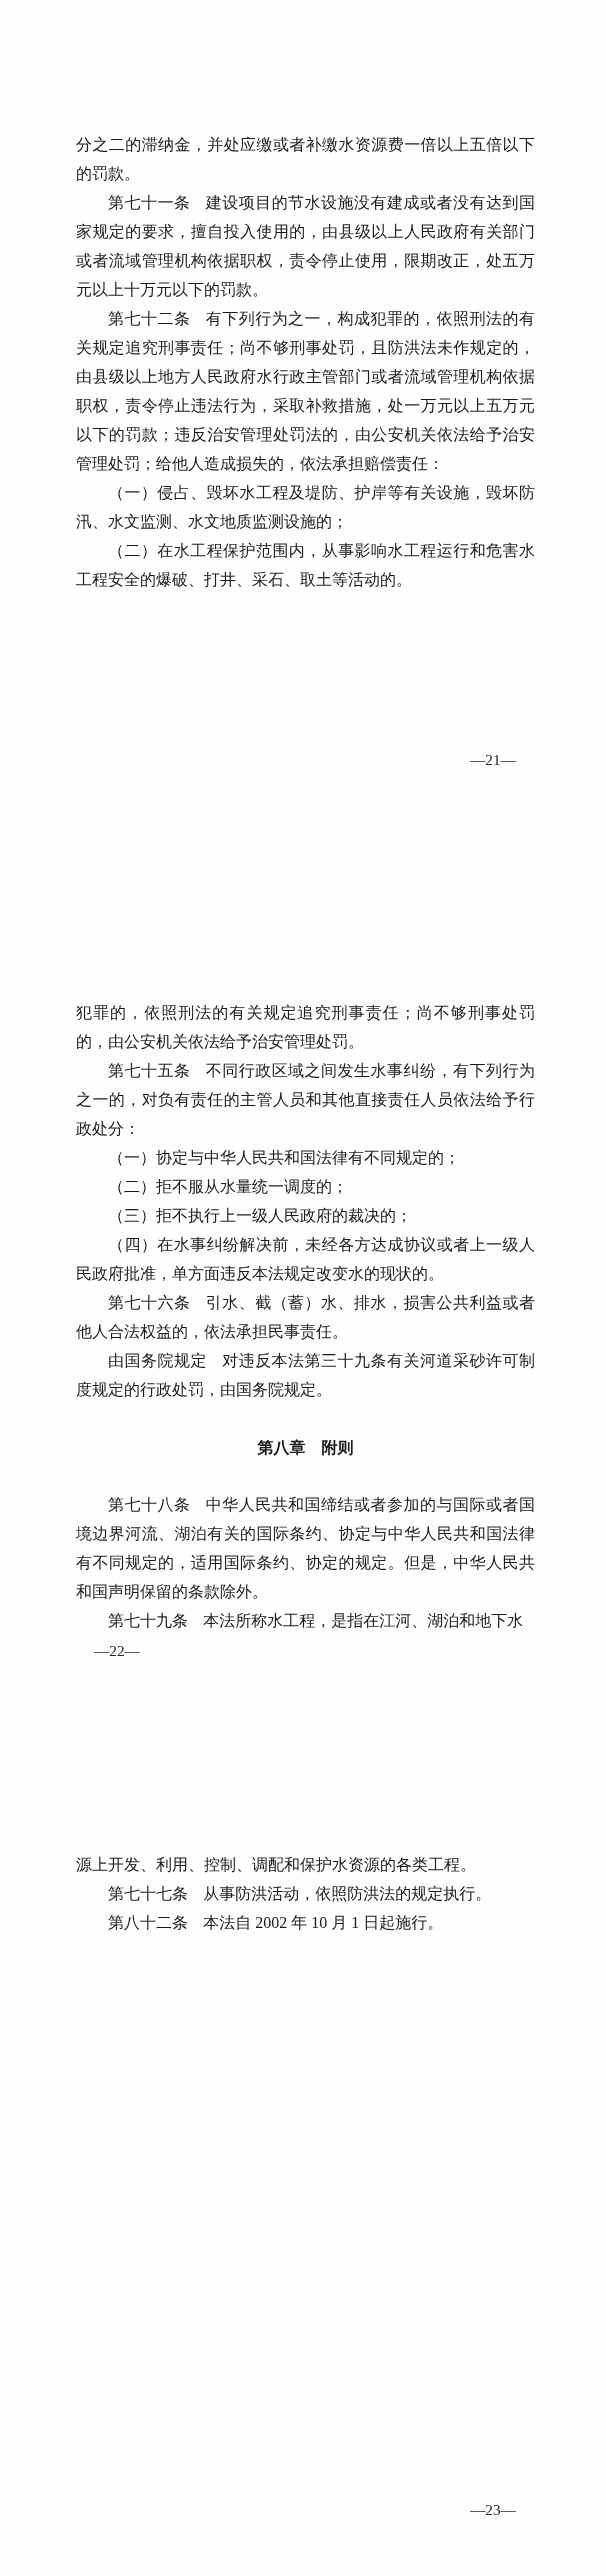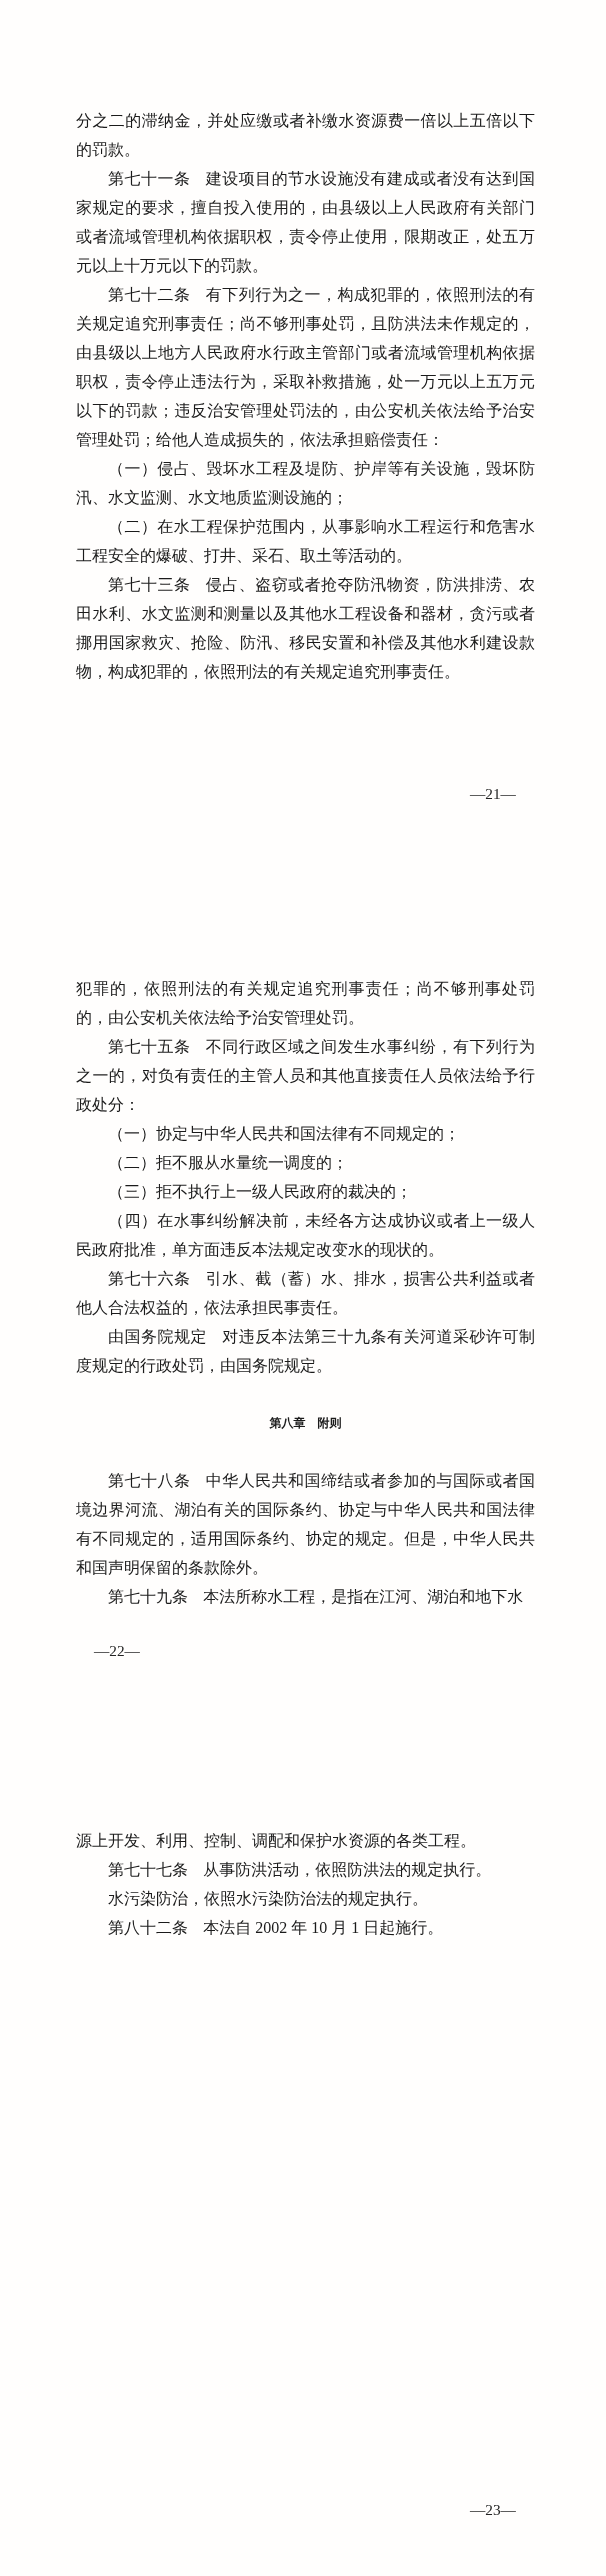--- a/index.html
+++ b/index.html
@@ -10,81 +10,80 @@
     font-family:"Liberation Serif","DejaVu Serif",serif;
     color:#1b1b1b;
     overflow:hidden;
   }
   .scan-canvas{position:absolute;left:0;top:0;width:606px;height:2576px;background:#fffefd;}
   .page-body{
     position:absolute;left:76px;width:459px;
     font-size:16px;line-height:29px;
     text-align:justify;
     letter-spacing:0;
+    margin-top:24px;
   }
   #page-body-1{top:106px;}
   #page-body-2{top:974px;}
   #page-body-3{top:1826px;}
   .page-body p{margin:0;padding:0;}
   p.para-continuation{text-indent:0;}
   p.para-article, p.para-indent{text-indent:32px;}
   .article-term{
     font-weight:400;
     font-family:"Liberation Sans","DejaVu Sans",sans-serif;
     margin-right:0.95em;
   }
   p.para-chapter{
     text-align:center;text-indent:0;
     font-weight:700;
     font-family:"Liberation Sans","DejaVu Sans",sans-serif;
-    font-size:12px;
+    font-size:16px;
     margin:29px 0 28px 0;
   }
   .page-footer{
     position:absolute;
     font-size:15.3px;line-height:15.3px;
     white-space:nowrap;
     color:#222;
   }
-  #page-footer-1{left:470px;top:786px;}
+  #page-footer-1{left:470px;top:752px;}
   #page-footer-2{left:94px;top:1643px;}
   #page-footer-3{left:470px;top:2502px;}
 </style>
 </head>
 <body>
 
 <div class="scan-canvas">
 
   <div id="page-body-1" class="page-body">
       <p class="para-continuation">分之二的滞纳金，并处应缴或者补缴水资源费一倍以上五倍以下的罚款。</p>
       <p class="para-article"><span class="article-term">第七十一条</span>建设项目的节水设施没有建成或者没有达到国家规定的要求，擅自投入使用的，由县级以上人民政府有关部门或者流域管理机构依据职权，责令停止使用，限期改正，处五万元以上十万元以下的罚款。</p>
       <p class="para-article"><span class="article-term">第七十二条</span>有下列行为之一，构成犯罪的，依照刑法的有关规定追究刑事责任；尚不够刑事处罚，且防洪法未作规定的，由县级以上地方人民政府水行政主管部门或者流域管理机构依据职权，责令停止违法行为，采取补救措施，处一万元以上五万元以下的罚款；违反治安管理处罚法的，由公安机关依法给予治安管理处罚；给他人造成损失的，依法承担赔偿责任：</p>
       <p class="para-indent">（一）侵占、毁坏水工程及堤防、护岸等有关设施，毁坏防汛、水文监测、水文地质监测设施的；</p>
       <p class="para-indent">（二）在水工程保护范围内，从事影响水工程运行和危害水工程安全的爆破、打井、采石、取土等活动的。</p>
-      <p class="para-article"><span class="article-term">第七十三条</span>侵占、盗窃或者抢夺防汛物资，防洪排涝、农田水利、水文监测和测量以及其他水工程设备和器材，贪污或者挪用国家救灾、抢险、防汛、移民安置和补偿及其他水利建设款物，构成犯罪的，依照刑法的有关规定追究刑事责任。</p>
     </div>
 
   <div id="page-body-2" class="page-body">
       <p class="para-continuation">犯罪的，依照刑法的有关规定追究刑事责任；尚不够刑事处罚的，由公安机关依法给予治安管理处罚。</p>
       <p class="para-article"><span class="article-term">第七十五条</span>不同行政区域之间发生水事纠纷，有下列行为之一的，对负有责任的主管人员和其他直接责任人员依法给予行政处分：</p>
       <p class="para-indent">（一）协定与中华人民共和国法律有不同规定的；</p>
       <p class="para-indent">（二）拒不服从水量统一调度的；</p>
       <p class="para-indent">（三）拒不执行上一级人民政府的裁决的；</p>
       <p class="para-indent">（四）在水事纠纷解决前，未经各方达成协议或者上一级人民政府批准，单方面违反本法规定改变水的现状的。</p>
       <p class="para-article"><span class="article-term">第七十六条</span>引水、截（蓄）水、排水，损害公共利益或者他人合法权益的，依法承担民事责任。</p>
       <p class="para-article"><span class="article-term">由国务院规定</span>对违反本法第三十九条有关河道采砂许可制度规定的行政处罚，由国务院规定。</p>
       <p class="para-chapter">第八章　附则</p>
       <p class="para-article"><span class="article-term">第七十八条</span>中华人民共和国缔结或者参加的与国际或者国境边界河流、湖泊有关的国际条约、协定与中华人民共和国法律有不同规定的，适用国际条约、协定的规定。但是，中华人民共和国声明保留的条款除外。</p>
       <p class="para-article"><span class="article-term">第七十九条</span>本法所称水工程，是指在江河、湖泊和地下水</p>
     </div>
 
   <div id="page-body-3" class="page-body">
       <p class="para-continuation">源上开发、利用、控制、调配和保护水资源的各类工程。</p>
       <p class="para-article"><span class="article-term">第七十七条</span>从事防洪活动，依照防洪法的规定执行。</p>
-      <p class="para-indent">水污染防治，依照水污染防治法的规定执行。</p>
       <p class="para-article"><span class="article-term">第八十二条</span>本法自 2002 年 10 月 1 日起施行。</p>
     </div>
 
   <div id="page-footer-1" class="page-footer">—21—</div>
 
   <div id="page-footer-2" class="page-footer">—22—</div>
 
   <div id="page-footer-3" class="page-footer">—23—</div>
 
 </div>

